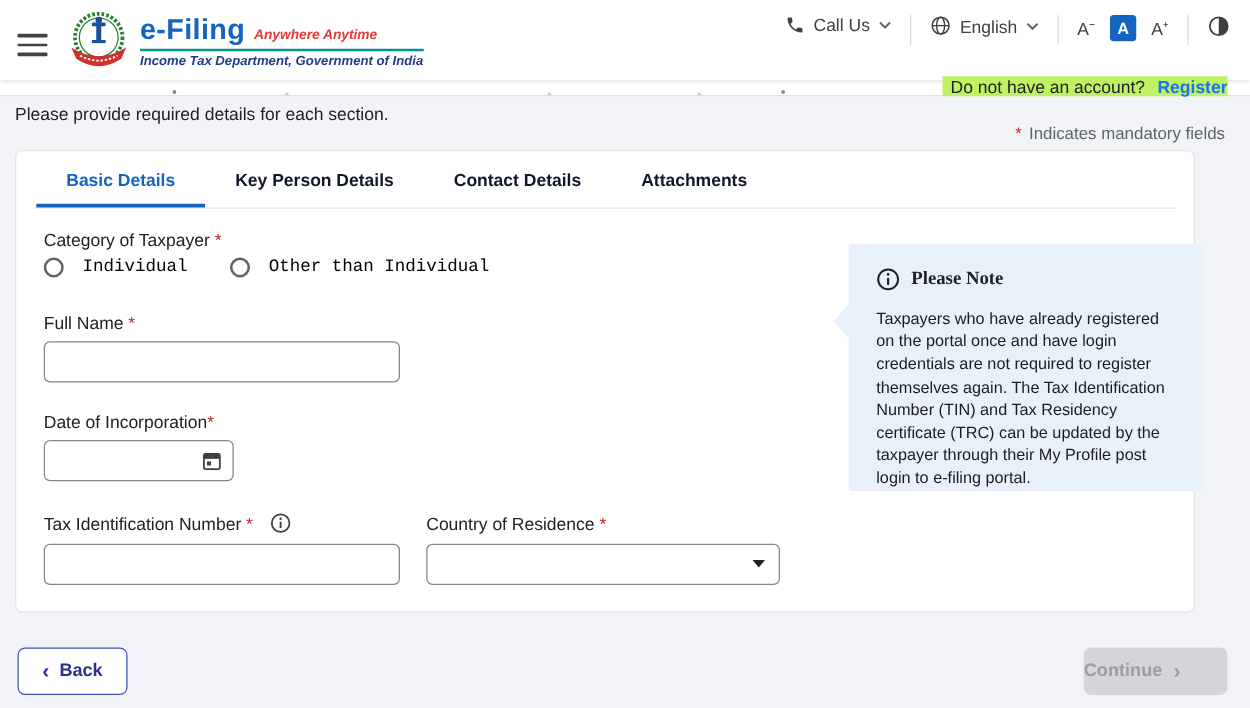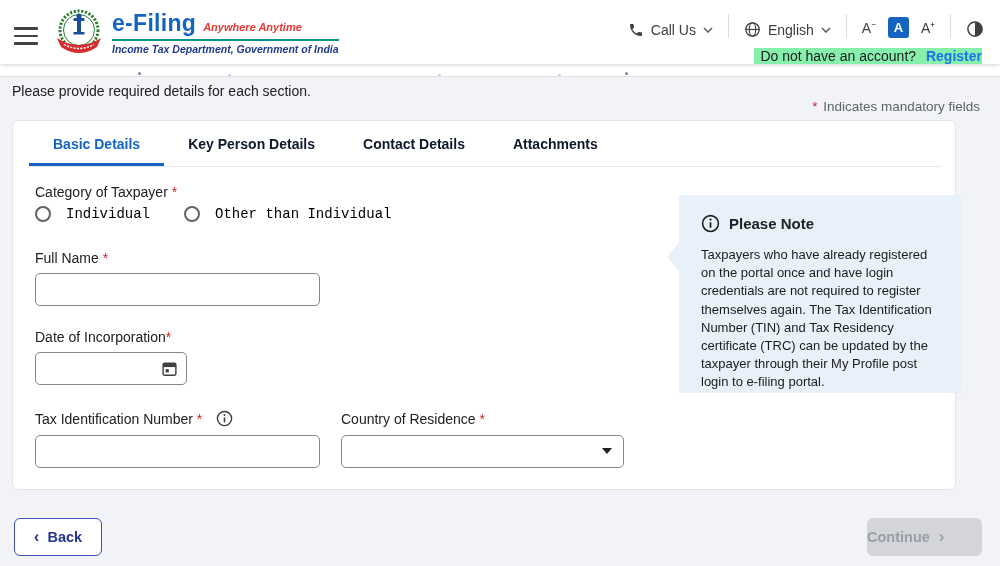--- a/index.html
+++ b/index.html
@@ -11,28 +11,28 @@
   .hamburger { position: absolute; left: 14px; top: 27px; width: 24px; height: 19px; cursor: pointer; }
   .hamburger span { display: block; width: 24px; height: 2.5px; background: #424242; border-radius: 1px; margin-bottom: 5px; }
   .brand { position: absolute; left: 55px; top: 8px; display: flex; align-items: center; }
   .brand-text { margin-left: 9px; }
   .brand-row1 { display: flex; align-items: baseline; }
   .brand-name { font-size: 23px; font-weight: bold; color: #1565c0; letter-spacing: .3px; }
   .brand-tagline { font-size: 11px; font-style: italic; font-weight: bold; color: #e53935; margin-left: 7px; }
   .brand-divider { height: 2px; background: #00958b; margin: 2px 0 2px; }
   .brand-subtitle { font-size: 10.5px; color: #203a8f; font-weight: bold; font-style: italic; }
 
-  .hdr-controls { position: absolute; top: 12px; right: 16px; display: flex; align-items: flex-end; height: 26px; }
+  .hdr-controls { position: absolute; top: 12px; right: 16px; display: flex; align-items: flex-start; height: 26px; }
   .hdr-item { display: flex; align-items: center; gap: 7px; font-size: 14px; color: #3c4043; cursor: pointer; }
   .hdr-sep { width: 1px; height: 24px; background: #dadce0; margin: 0 15px; }
   .chev { width: 10px; height: 6px; display: inline-block; }
   .font-group { display: flex; align-items: center; gap: 12px; }
   .font-btn { font-size: 14px; color: #3c4043; cursor: pointer; }
   .font-btn.sel { background: #1565c0; color: #fff; width: 21px; height: 21px; display: flex; align-items: center; justify-content: center; border-radius: 3px; font-weight: bold; font-size: 13px; }
-  .account-row { position: absolute; top: 48px; right: 18px; font-size: 14px; color: #202124; background:#86efac; padding-left:6px; }
+  .account-row { position: absolute; top: 61px; right: 18px; font-size: 14px; color: #202124; background:#bef264; padding-left:6px; }
   .register-link { color: #1a73e8; font-weight: bold; margin-left: 6px; cursor: pointer; text-decoration: none; }
 
   
   .clip-strip { position: absolute; top: 64px; left: 0; right: 0; height: 13px; background: #fff; border-bottom: 1px solid #dfe1e5; z-index: 4; overflow: hidden; }
   .clip-specks { position: absolute; top: 8px; left: 138px; width: 3px; height: 3px; background: #80868b; border-radius: 50%;
                  box-shadow: 487px 0 0 #80868b, 90px 2px 0 #c9cbd0, 300px 2px 0 #c9cbd0, 420px 2px 0 #c9cbd0; }
 
   .instruction { position: absolute; left: 12px; top: 83px; font-size: 14px; color: #202124; }
   .mandatory-note { position: absolute; right: 20px; top: 99px; font-size: 13.5px; color: #5f6368; }
   .req { color: #c62828; margin-right: 2px; }
@@ -54,21 +54,21 @@
   .input-wrap { position: absolute; }
   .input-wrap .text-input { position: relative; left: 0; top: 0; width: 100%; }
   .cal-icon { position: absolute; right: 9px; top: 8px; cursor: pointer; }
   .select-caret { position: absolute; right: 12px; top: 13px; width: 0; height: 0; border-left: 5px solid transparent; border-right: 5px solid transparent; border-top: 6px solid #202124; pointer-events: none; }
   .info-icon { display: inline-flex; margin-left: 8px; vertical-align: -3px; cursor: pointer; }
 
   
   .note-box { position: absolute; left: 666px; top: 74px; width: 282px; height: 198px; background: #e8f1f9; border-radius: 2px; }
   .note-arrow { position: absolute; left: -12px; top: 48px; width: 0; height: 0; border-top: 14px solid transparent; border-bottom: 14px solid transparent; border-right: 12px solid #e8f1f9; }
   .note-inner { padding: 19px 18px 0 22px; }
-  .note-title-row { display: flex; align-items: center; gap: 9px; }
+  .note-title-row { display: flex; align-items: center; gap: 9px; font-family: Liberation Serif, serif; }
   .note-title { font-size: 15px; font-weight: bold; color: #202124; }
   .note-body { margin-top: 13px; font-size: 13px; line-height: 18.2px; color: #1b1c1e; width: 242px; }
 
   
   .btn-back { position: absolute; left: 14px; top: 518px; width: 88px; height: 38px; background: #fff; border: 1.5px solid #3f51b5; border-radius: 6px; display: flex; align-items: center; justify-content: center; gap: 8px; font-size: 14.5px; font-weight: bold; color: #27338f; cursor: pointer; font-family: "Liberation Sans", sans-serif; }
   .btn-continue { position: absolute; right: 18px; top: 518px; width: 115px; height: 38px; background: #d3d5da; border: none; border-radius: 6px; display: flex; align-items: center; justify-content: flex-start; gap: 9px; font-size: 14.5px; font-weight: bold; color: #9a9da3; cursor: default; font-family: "Liberation Sans", sans-serif; }
   .chev-glyph { font-size: 17px; line-height: 1; font-weight: bold; margin-top: -2px; }
 </style>
 </head>
 <body>

